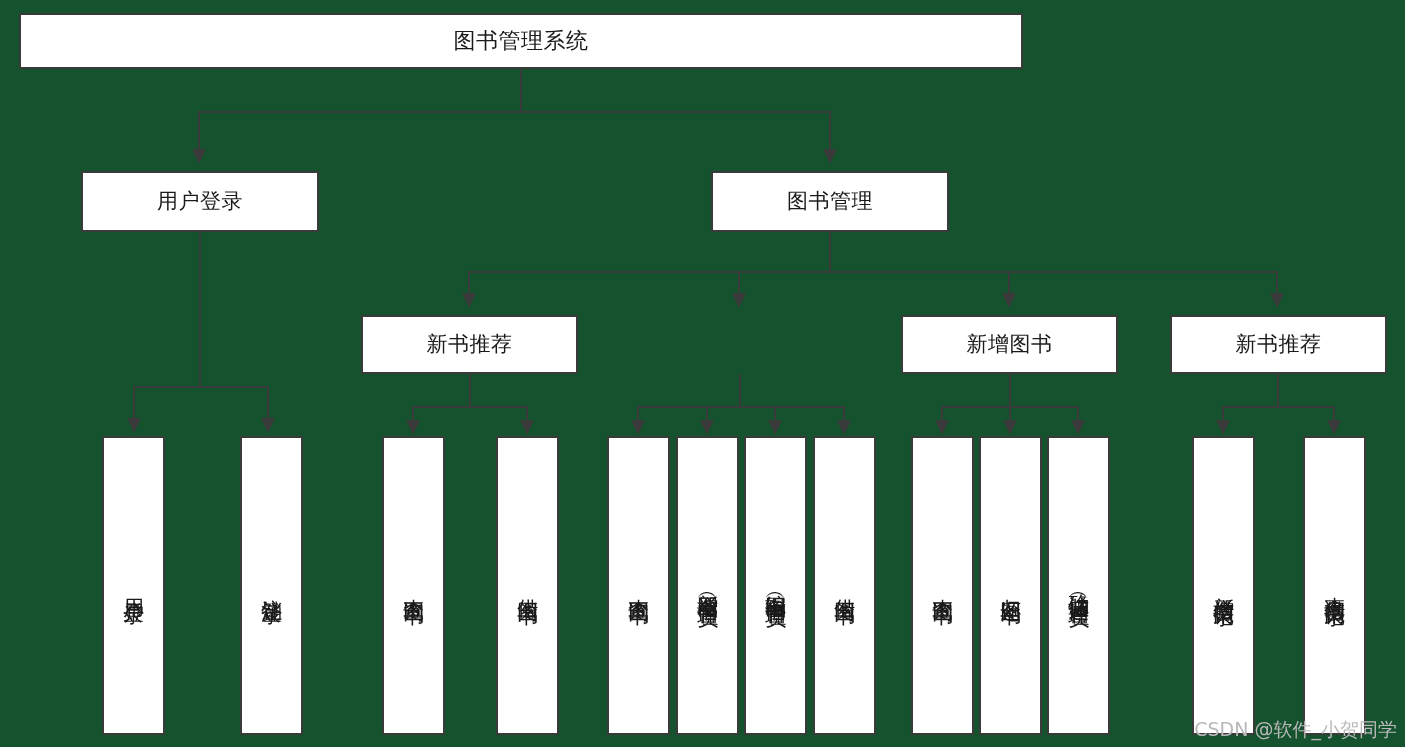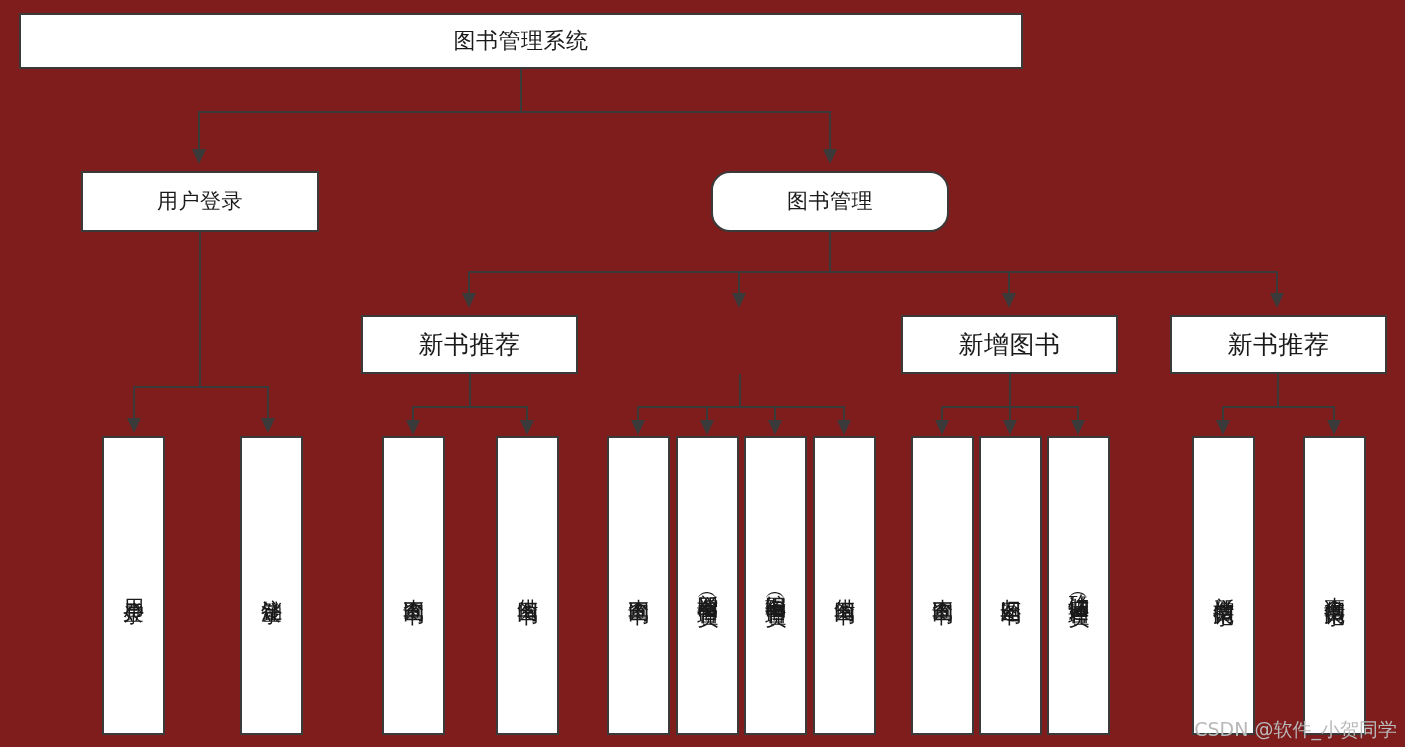--- a/index.html
+++ b/index.html
@@ -9,21 +9,21 @@
     background: #ffffff;
   }
   body {
     font-family: "DejaVu Sans", "Liberation Sans", sans-serif;
     -webkit-font-smoothing: antialiased;
   }
   #canvas {
     position: relative;
     width: 1405px;
     height: 747px;
-    background: #7f1d1d;
+    background: #14532d;
     overflow: hidden;
   }
   
   .node {
     position: absolute;
     box-sizing: border-box;
     background: #ffffff;
     border: 2px solid #3a3a3a;
     display: flex;
     align-items: center;
@@ -32,21 +32,21 @@
   }
   .node .label {
     font-size: 21px;
     line-height: 1.25;
     letter-spacing: 0.5px;
     white-space: nowrap;
     color: #1a1a1a;
   }
   .node.root .label    { font-size: 22px; }
   .node.level2 .label  { font-size: 21px; }
-  .node.level3 .label  { font-size: 25px; }
+  .node.level3 .label  { font-size: 21px; }
 
   
   .node.leaf {
     align-items: center;
     justify-content: center;
   }
   .node.leaf .label {
     writing-mode: vertical-rl;
     text-orientation: upright;
     font-size: 21px;
@@ -99,21 +99,21 @@
   <div class="edge h" style="left:198px; top:111px; width:633px; height:2px;"></div>
 
   <div class="edge v" style="left:198px; top:111px; width:2px; height:40px;"></div>
   <div class="arrow" style="left:192px; top:149px;"></div>
   <div class="edge v" style="left:829px; top:111px; width:2px; height:40px;"></div>
   <div class="arrow" style="left:823px; top:149px;"></div>
 
   <div class="node level2" style="left:81px; top:171px; width:238px; height:61px;">
     <span class="label">用户登录</span>
   </div>
-  <div class="node level2" style="left:711px; top:171px; width:238px; height:61px;border-radius:19px;">
+  <div class="node level2" style="left:711px; top:171px; width:238px; height:61px;">
     <span class="label">图书管理</span>
   </div>
 
   <div class="edge v" style="left:199px; top:232px; width:2px; height:154px;"></div>
   <div class="edge h" style="left:133px; top:386px; width:135px; height:2px;"></div>
   <div class="edge v" style="left:133px; top:386px; width:2px; height:34px;"></div>
   <div class="arrow" style="left:127px; top:418px;"></div>
   <div class="edge v" style="left:267px; top:386px; width:2px; height:34px;"></div>
   <div class="arrow" style="left:261px; top:418px;"></div>
 

